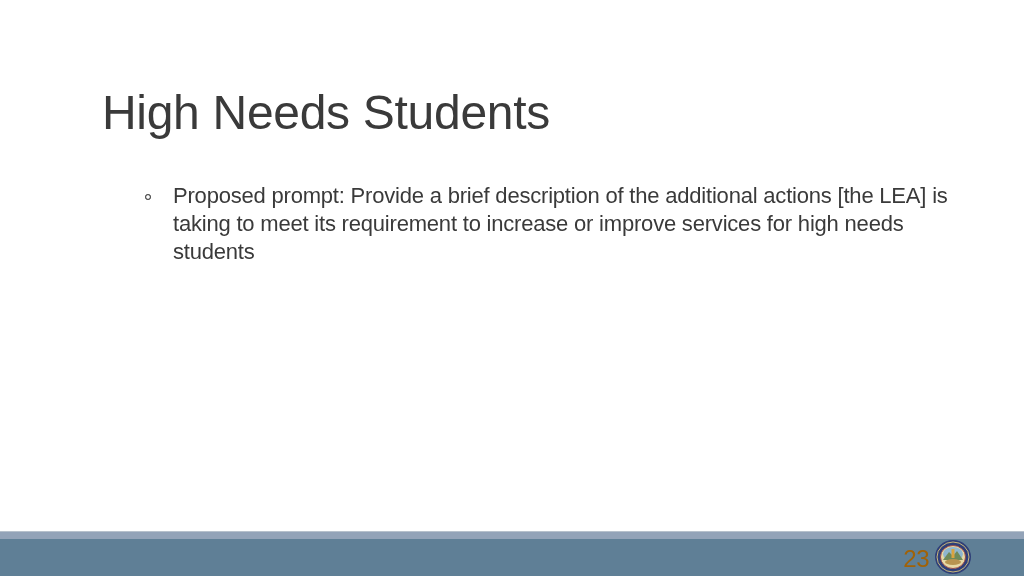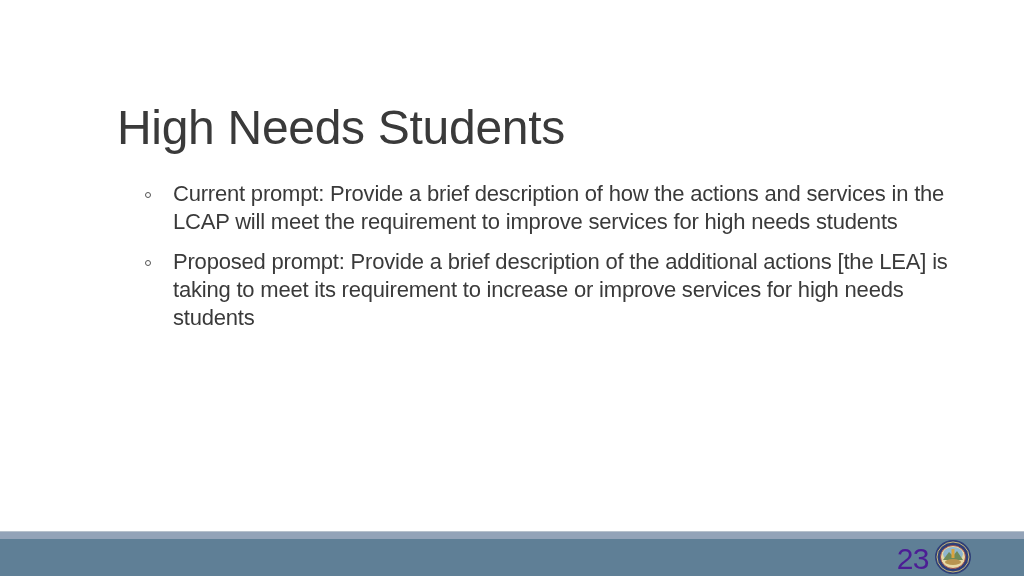--- a/index.html
+++ b/index.html
@@ -14,21 +14,21 @@
   .slide {
     position: relative;
     width: 1024px;
     height: 576px;
     background: #ffffff;
   }
   .slide-title {
     position: absolute;
     left: 101px;
     top: 84px;
-    margin: 16px;
+    margin: 1px;
     font-family: "Liberation Sans", sans-serif;
     font-weight: normal;
     font-size: 48px;
     line-height: 56px;
     color: #3a3a3a;
     letter-spacing: -0.3px;
   }
   .content {
     position: absolute;
     left: 100px;
@@ -89,23 +89,23 @@
     left: 0;
     top: 539px;
     width: 1024px;
     height: 37px;
     background: #5f7f96;
   }
   .page-number {
     position: absolute;
     right: 95px;
     top: 545px;
-    font-size: 30px;
+    font-size: 24px;
     line-height: 28px;
-    color: #4c1d95;
+    color: #a16207;
     letter-spacing: -0.5px;
   }
   .seal {
     position: absolute;
     left: 934px;
     top: 539px;
     width: 38px;
     height: 36px;
   }
 </style>
@@ -114,21 +114,20 @@
 
 <div class="slide">
 
   <h1 class="slide-title">High Needs Students</h1>
 
   <div class="content">
 
     <div class="sub-list">
       <div class="bullet-l2">
         <span class="marker"></span>
-        <span>Current prompt: Provide a brief description of how the actions and services in the LCAP will meet the requirement to improve services for high needs students</span>
       </div>
       <div class="bullet-l2">
         <span class="marker"></span>
         <span>Proposed prompt: Provide a brief description of the additional actions [the LEA] is taking to meet its requirement to increase or improve services for high needs students</span>
       </div>
     </div>
   </div>
 
   <div class="footer-strip"></div>
   <div class="footer-bar"></div>

